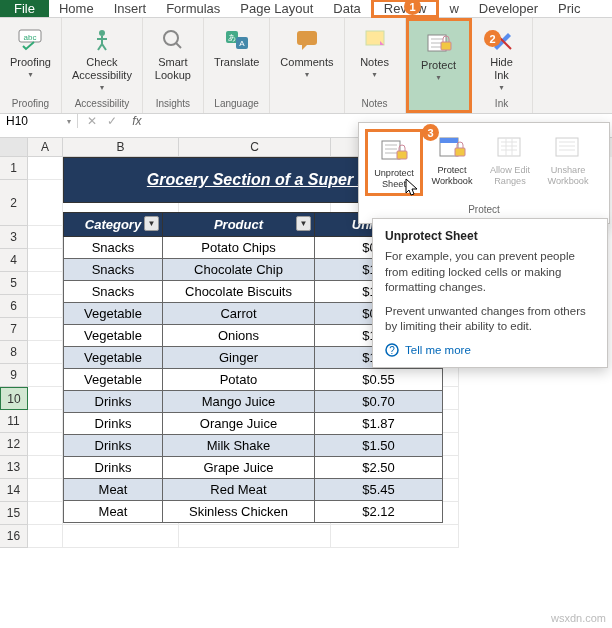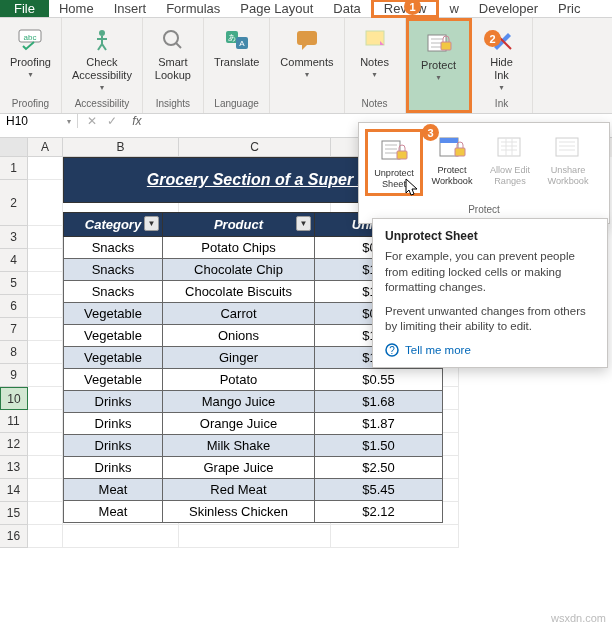--- a/index.html
+++ b/index.html
@@ -440,21 +440,21 @@
           <td>$1.15</td>
         </tr>
         <tr>
           <td>Vegetable</td>
           <td>Potato</td>
           <td>$0.55</td>
         </tr>
         <tr>
           <td>Drinks</td>
           <td>Mango Juice</td>
-          <td>$1.68</td>
+          <td>$0.70</td>
         </tr>
         <tr>
           <td>Drinks</td>
           <td>Orange Juice</td>
           <td>$1.87</td>
         </tr>
         <tr>
           <td>Drinks</td>
           <td>Milk Shake</td>
           <td>$1.50</td>

